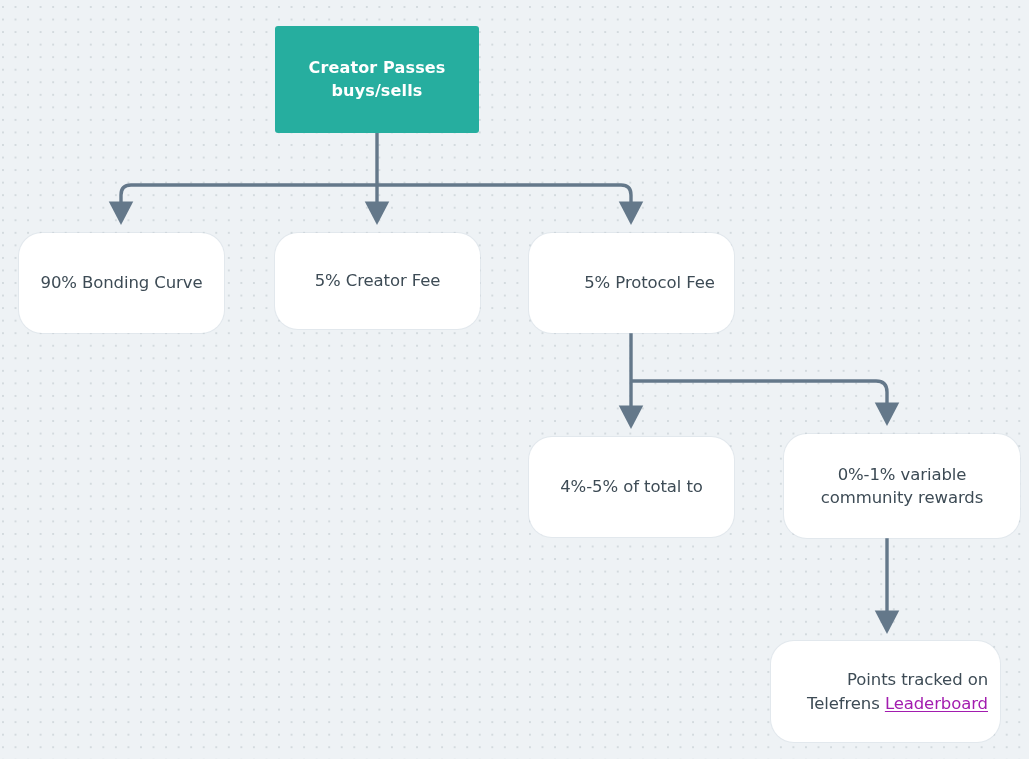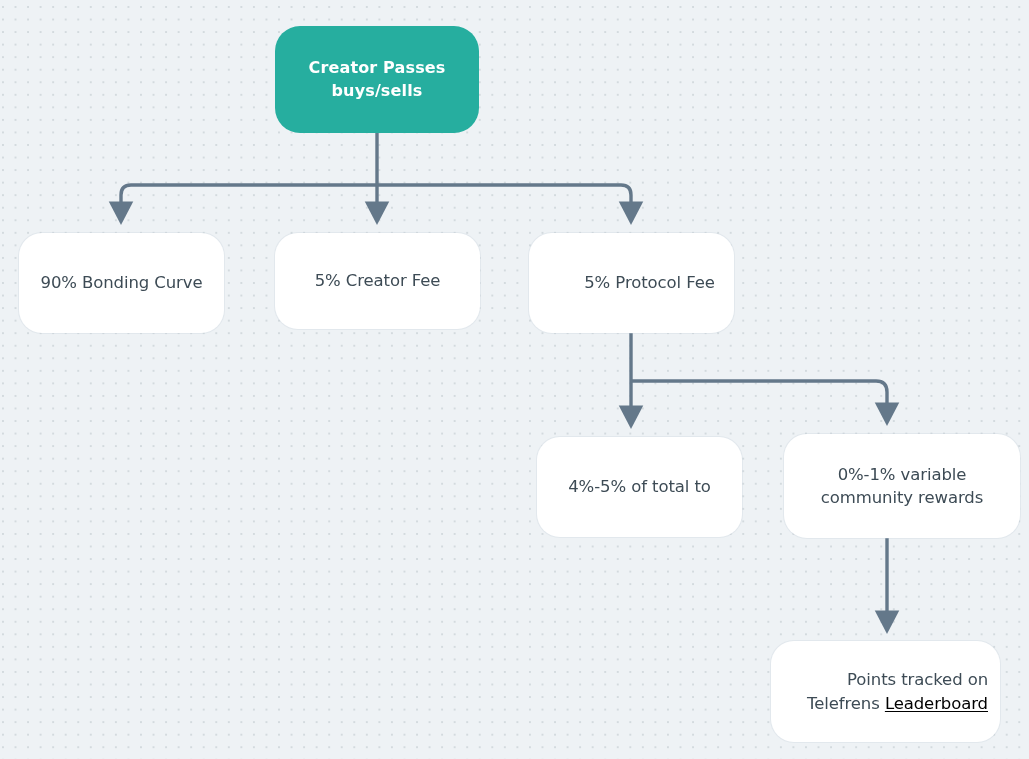--- a/index.html
+++ b/index.html
@@ -67,32 +67,32 @@
   }
 
   .node-inner {
     padding: 0 12px;
     width: 100%;
   }
 
   .node-line { display: block; }
 
   .link {
-    color: #000000;
+    color: #a21caf;
     text-decoration: underline;
     text-underline-offset: 2px;
     cursor: pointer;
   }
 
   
-  #node-root       { left: 275px; top: 26px;  width: 204px; height: 107px; border-radius: 25px; }
+  #node-root       { left: 275px; top: 26px;  width: 204px; height: 107px; }
   #node-bonding    { left: 19px;  top: 233px; width: 205px; height: 100px; }
   #node-creatorfee { left: 275px; top: 233px; width: 205px; height: 96px; justify-content: center; }
   #node-protocolfee{ left: 529px; top: 233px; width: 205px; height: 100px; padding-left: 36px; }
-  #node-coop       { left: 529px; top: 437px; width: 205px; height: 100px; margin-left: 8px; }
+  #node-coop       { left: 529px; top: 437px; width: 205px; height: 100px; }
   #node-rewards    { left: 784px; top: 434px; width: 236px; height: 104px; }
   #node-points     { left: 771px; top: 641px; width: 229px; height: 101px; text-align: right; }
 </style>
 </head>
 <body>
 
 <div id="canvas">
 
   <svg id="edges" width="1029" height="759" viewBox="0 0 1029 759" xmlns="http://www.w3.org/2000/svg">
     <defs>

